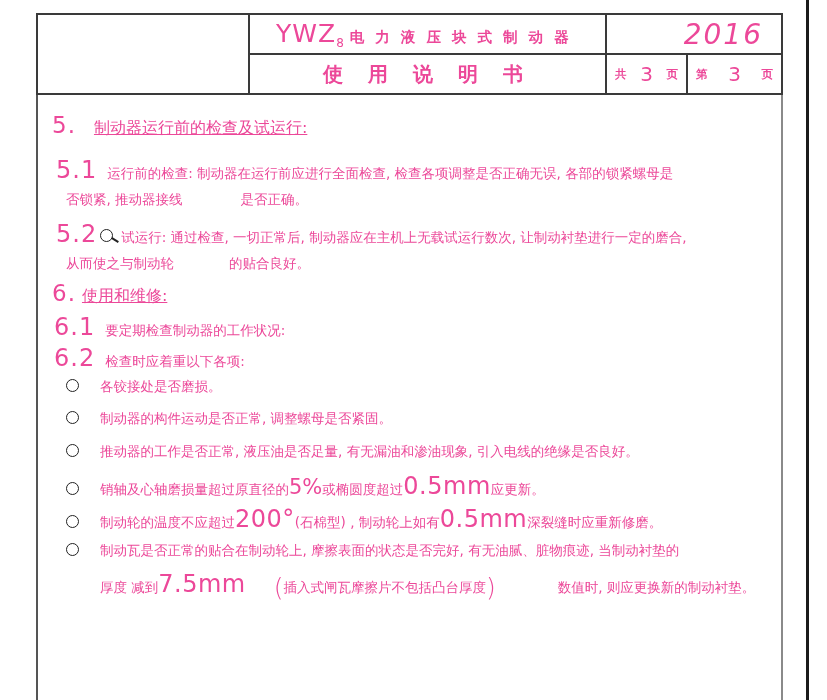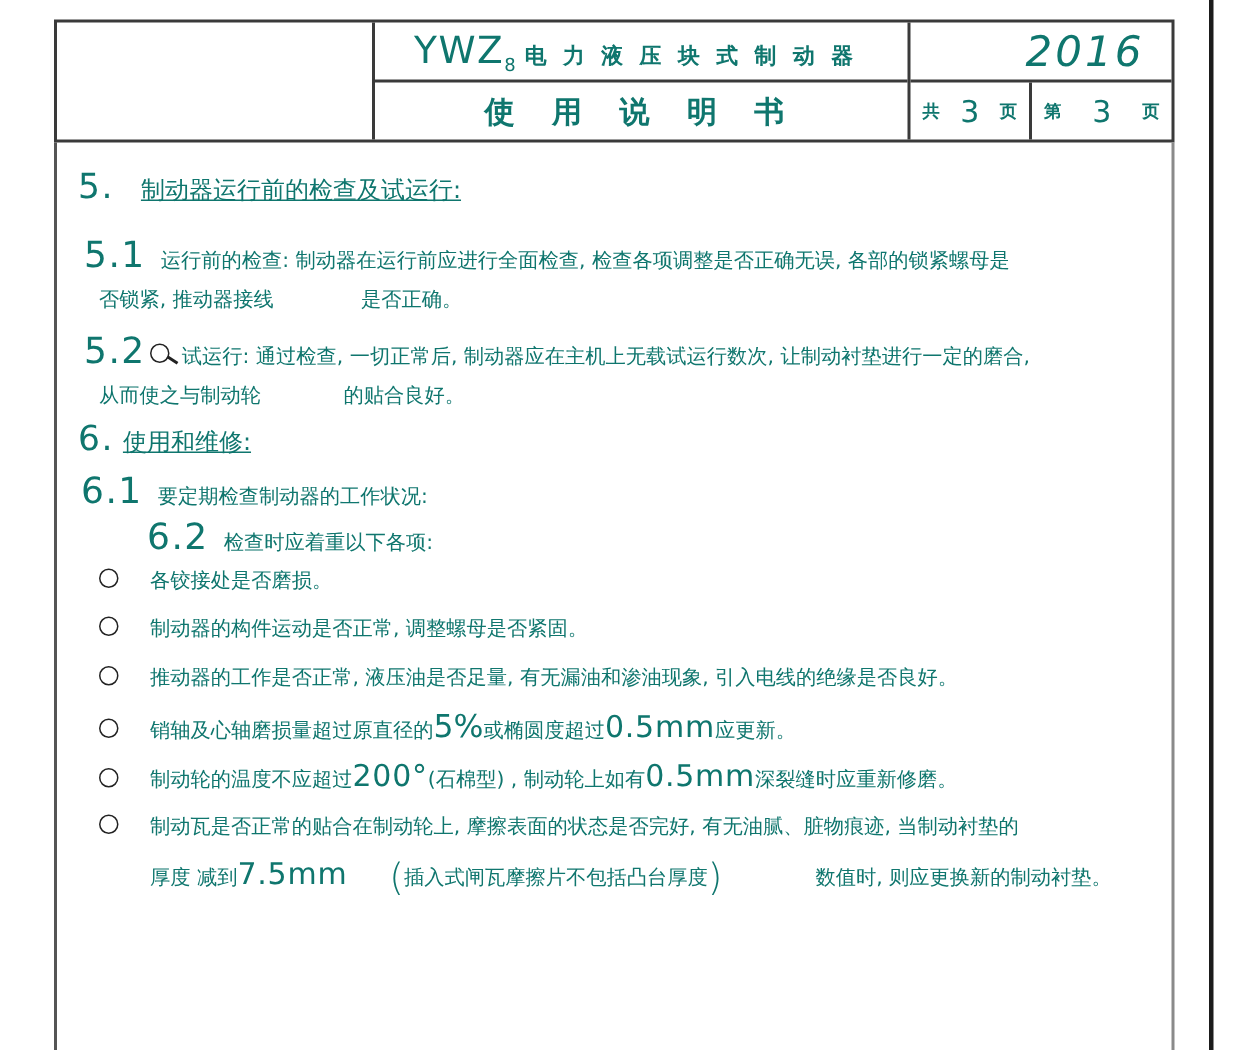--- a/index.html
+++ b/index.html
@@ -1,18 +1,18 @@
 <!DOCTYPE html>
 <html><head>
 <meta charset="utf-8">
 <style>
   html,body { margin:0; padding:0; background:#ffffff; }
   .sheet {
     position:relative; width:827px; height:700px; background:#ffffff;
-    font-family:"DejaVu Sans", sans-serif; color:#0f766e; overflow:hidden;
+    font-family:"DejaVu Sans", sans-serif; color:#ec4899; overflow:hidden;
   }
   
   .page-edge { position:absolute; left:806px; top:0; width:3px; height:700px; background:#1b1b1b; }
 
   
   .hdr {
     position:absolute; left:36px; top:13px; width:747px; height:82px;
     border:2px solid #3a3a3a; box-sizing:border-box; display:flex; background:#fff;
   }
   .hdr-left  { width:212px; border-right:2px solid #3a3a3a; box-sizing:border-box; }
@@ -37,21 +37,21 @@
     position:absolute; left:36px; top:95px; width:747px; height:605px;
     border-left:2px solid #555; border-right:2px solid #8a8a8a; box-sizing:border-box;
   }
 
   
   .line { position:absolute; white-space:nowrap; }
   .cn   { font-size:13.5px;text-align:right; }
   .cn-lg{ font-size:16px;text-decoration:underline; }
   .num-xl { font-size:23px; letter-spacing:1px; }
   .num-lg { font-size:24px; letter-spacing:1px; }
-  .big  { font-size:20px; letter-spacing:0.5px;margin-top:18px; }
+  .big  { font-size:24px; letter-spacing:0.5px;margin-top:18px; }
   .big-sm { font-size:21px; }
   .paren { font-size:25px; font-weight:200; vertical-align:-4px; }
   .gap58 { display:inline-block; width:58px; }
   .gap55 { display:inline-block; width:55px; }
   .gap28 { display:inline-block; width:28px; }
   .gap62 { display:inline-block; width:62px; }
   .sp10 { display:inline-block; width:10px; }
   .sp18 { display:inline-block; width:18px; }
   .sp6  { display:inline-block; width:6px; }
 
@@ -123,21 +123,21 @@
     <span class="cn">从而使之与制动轮</span><span class="gap55"></span><span class="cn">的贴合良好。</span>
   </div>
 
   <div class="line" style="left:52px; top:280px;">
     <span class="num-xl">6.</span><span class="sp6"></span><span class="cn-lg">使用和维修:</span>
   </div>
 
   <div class="line" style="left:54px; top:313px;">
     <span class="num-lg">6.1</span><span class="sp10"></span><span class="cn">要定期检查制动器的工作状况:</span>
   </div>
-  <div class="line" style="left:54px; top:344px;margin-left:44px;">
+  <div class="line" style="left:54px; top:344px;">
     <span class="num-lg">6.2</span><span class="sp10"></span><span class="cn">检查时应着重以下各项:</span>
   </div>
 
   <div class="line" style="left:66px; top:408px;">
     <span class="dot"></span><span class="cn">制动器的构件运动是否正常, 调整螺母是否紧固。</span>
   </div>
 
   <div class="line" style="left:66px; top:376px;">
     <span class="dot"></span><span class="cn">各铰接处是否磨损。</span>
   </div>

